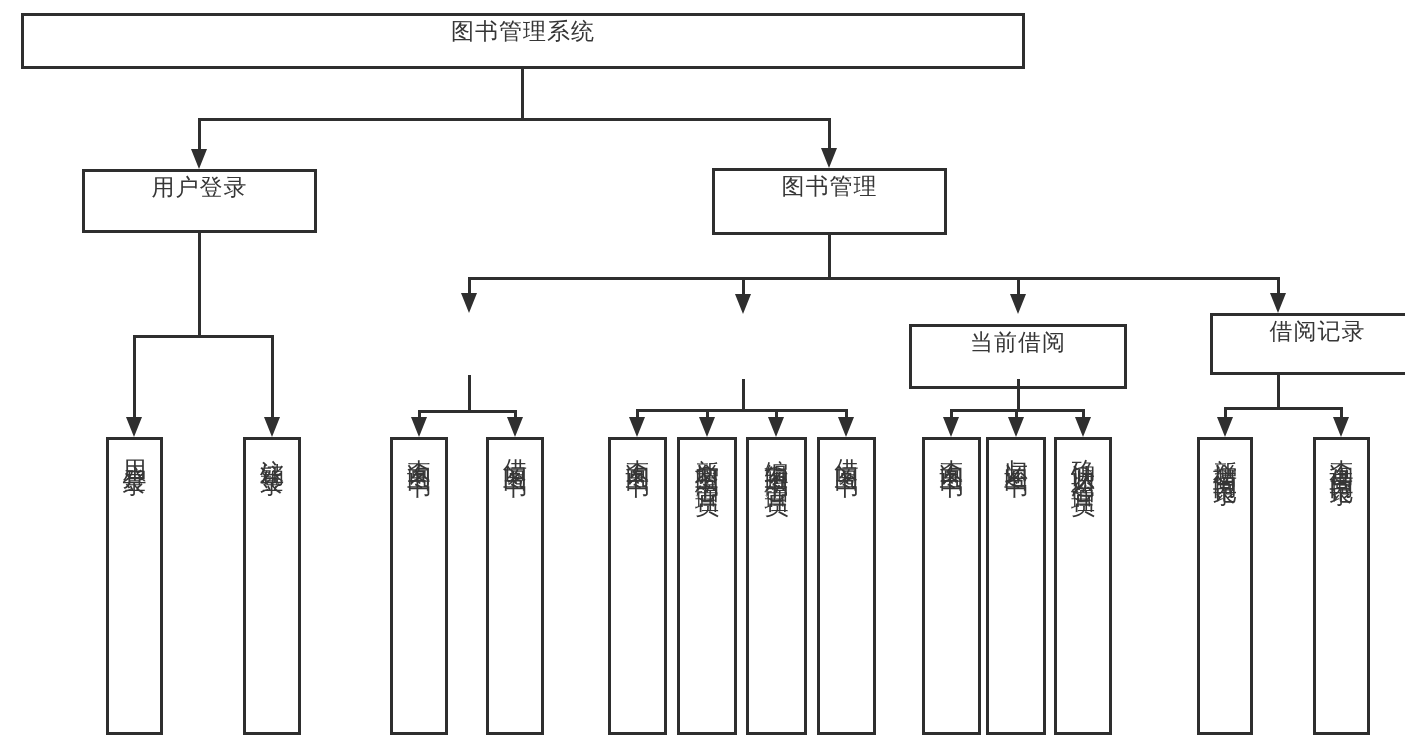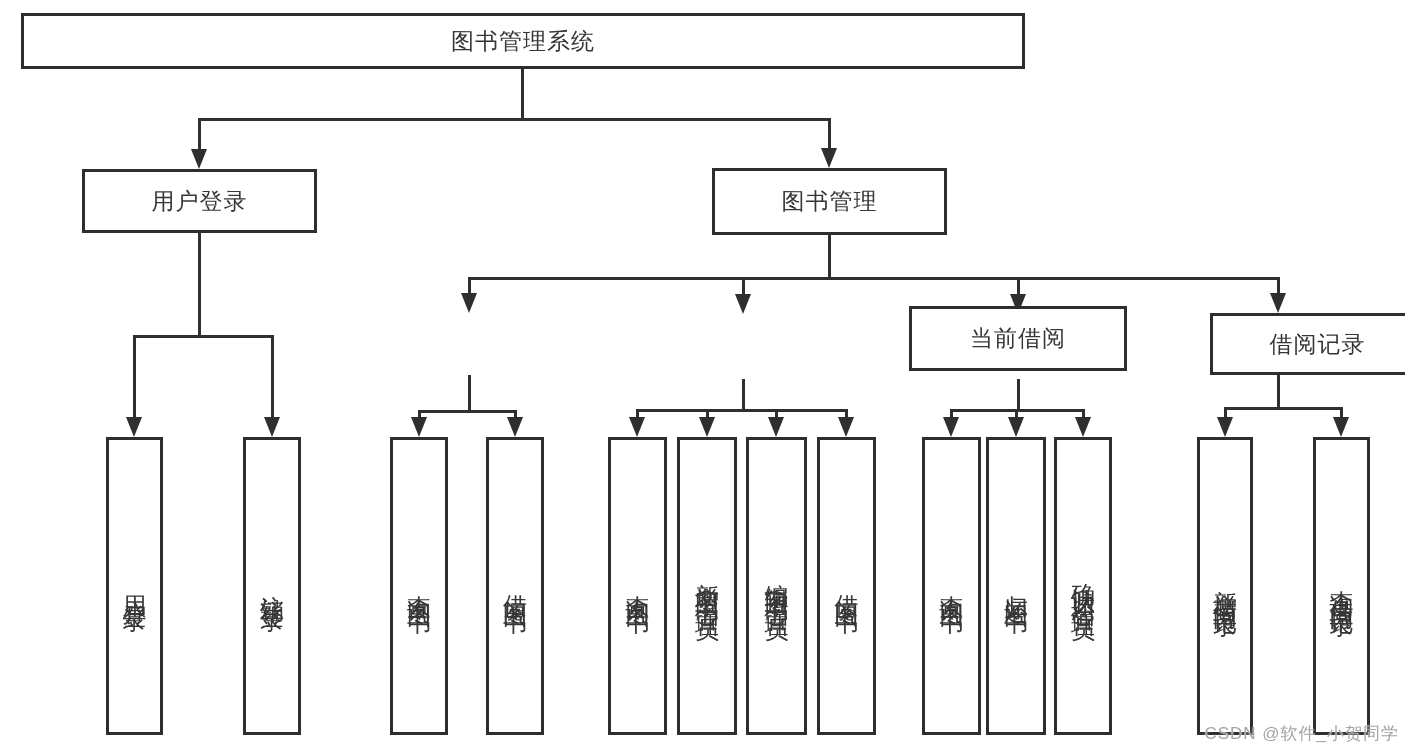--- a/index.html
+++ b/index.html
@@ -9,21 +9,20 @@
     background:#ffffff;
     font-family:"Liberation Sans","DejaVu Sans",sans-serif;
     overflow:hidden;
   }
   .node{
     position:absolute;
     box-sizing:border-box;
     border:3px solid #2e2e2e;
     background:#ffffff;
     display:flex;
-    align-items:center;
     justify-content:center;
     color:#363636;
   }
   .h-node{font-size:23px;letter-spacing:1px;}
   .v-node span{
     writing-mode:vertical-rl;
     text-orientation:mixed;
     font-size:24px;
     letter-spacing:5px;
     color:#363636;
@@ -81,21 +80,21 @@
   <div class="hline" style="left:468px;top:277px;width:812px"></div>
   <div class="vline" style="left:468px;top:277px;height:19px"></div>
   <div class="arrow" style="left:461px;top:293px"></div>
   <div class="vline" style="left:742px;top:277px;height:19px"></div>
   <div class="arrow" style="left:735px;top:294px"></div>
   <div class="vline" style="left:1017px;top:277px;height:19px"></div>
   <div class="arrow" style="left:1010px;top:294px"></div>
   <div class="vline" style="left:1277px;top:277px;height:19px"></div>
   <div class="arrow" style="left:1270px;top:293px"></div>
 
-  <div class="node h-node" style="left:909px;top:306px;width:218px;height:65px">
+  <div class="node h-node" style="left:909px;top:324px;width:218px;height:65px">
     <span>当前借阅</span>
   </div>
   <div class="node h-node" style="left:1210px;top:313px;width:215px;height:62px">
     <span>借阅记录</span>
   </div>
 
   <div class="vline" style="left:468px;top:375px;height:38px"></div>
   <div class="hline" style="left:418px;top:410px;width:99px"></div>
   <div class="vline" style="left:418px;top:410px;height:10px"></div>
   <div class="arrow" style="left:411px;top:417px"></div>
@@ -166,15 +165,14 @@
     <span>确认归还（管理员）</span>
   </div>
 
   <div class="node v-node" style="left:1197px;top:437px;width:56px;height:298px">
     <span>新增借阅记录</span>
   </div>
   <div class="node v-node" style="left:1313px;top:437px;width:57px;height:298px">
     <span>查询借阅记录</span>
   </div>
 
-  <div class="watermark">CSDN @软件_小贺同学</div>
 
 </div>
 
 </body></html>

